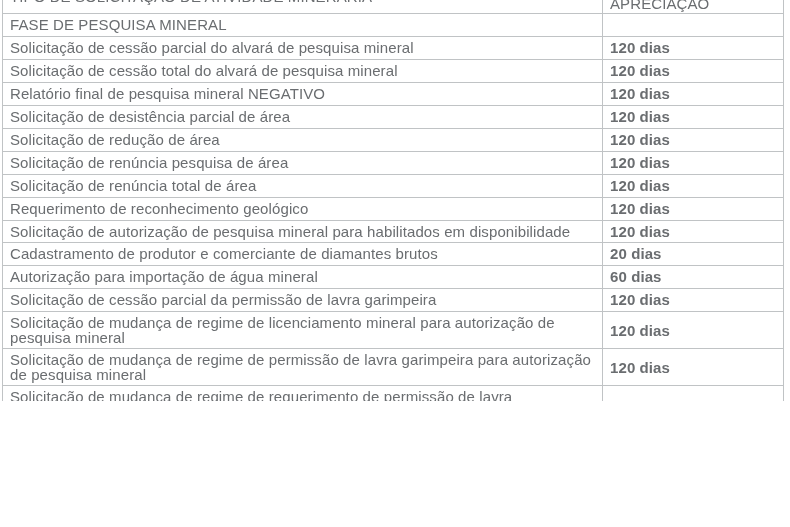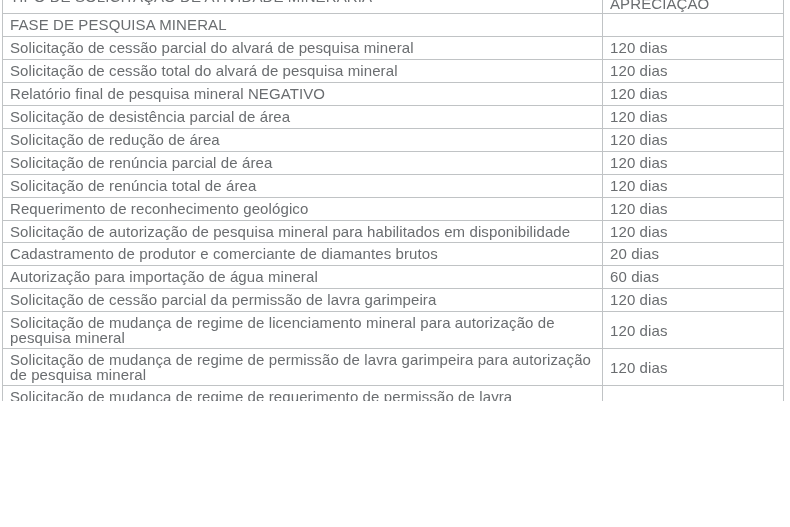--- a/index.html
+++ b/index.html
@@ -39,21 +39,21 @@
     font-weight: normal;
     vertical-align: middle;
     overflow: hidden;
     background: #ffffff;
   }
   thead tr { height: 40px; }
   thead th { vertical-align: bottom; }
   th.h-type { padding-bottom: 8px; }
   th.h-days { padding-bottom: 1px; }
   tr.tight td { line-height: 15px; }
-  td.c-days { white-space: nowrap; }
+  td.c-days { white-space: nowrap; font-weight: bold; }
 </style>
 </head>
 <body>
 
 <div class="viewport">
   <table class="deadlines">
     <colgroup>
       <col class="c1">
       <col class="c2">
     </colgroup>
@@ -82,21 +82,21 @@
         </tr>
         <tr>
           <td class="c-type">Solicitação de desistência parcial de área</td>
           <td class="c-days">120 dias</td>
         </tr>
         <tr>
           <td class="c-type">Solicitação de redução de área</td>
           <td class="c-days">120 dias</td>
         </tr>
         <tr>
-          <td class="c-type">Solicitação de renúncia parcial de área</td>
+          <td class="c-type">Solicitação de renúncia pesquisa de área</td>
           <td class="c-days">120 dias</td>
         </tr>
         <tr>
           <td class="c-type">Solicitação de renúncia total de área</td>
           <td class="c-days">120 dias</td>
         </tr>
         <tr>
           <td class="c-type">Requerimento de reconhecimento geológico</td>
           <td class="c-days">120 dias</td>
         </tr>

